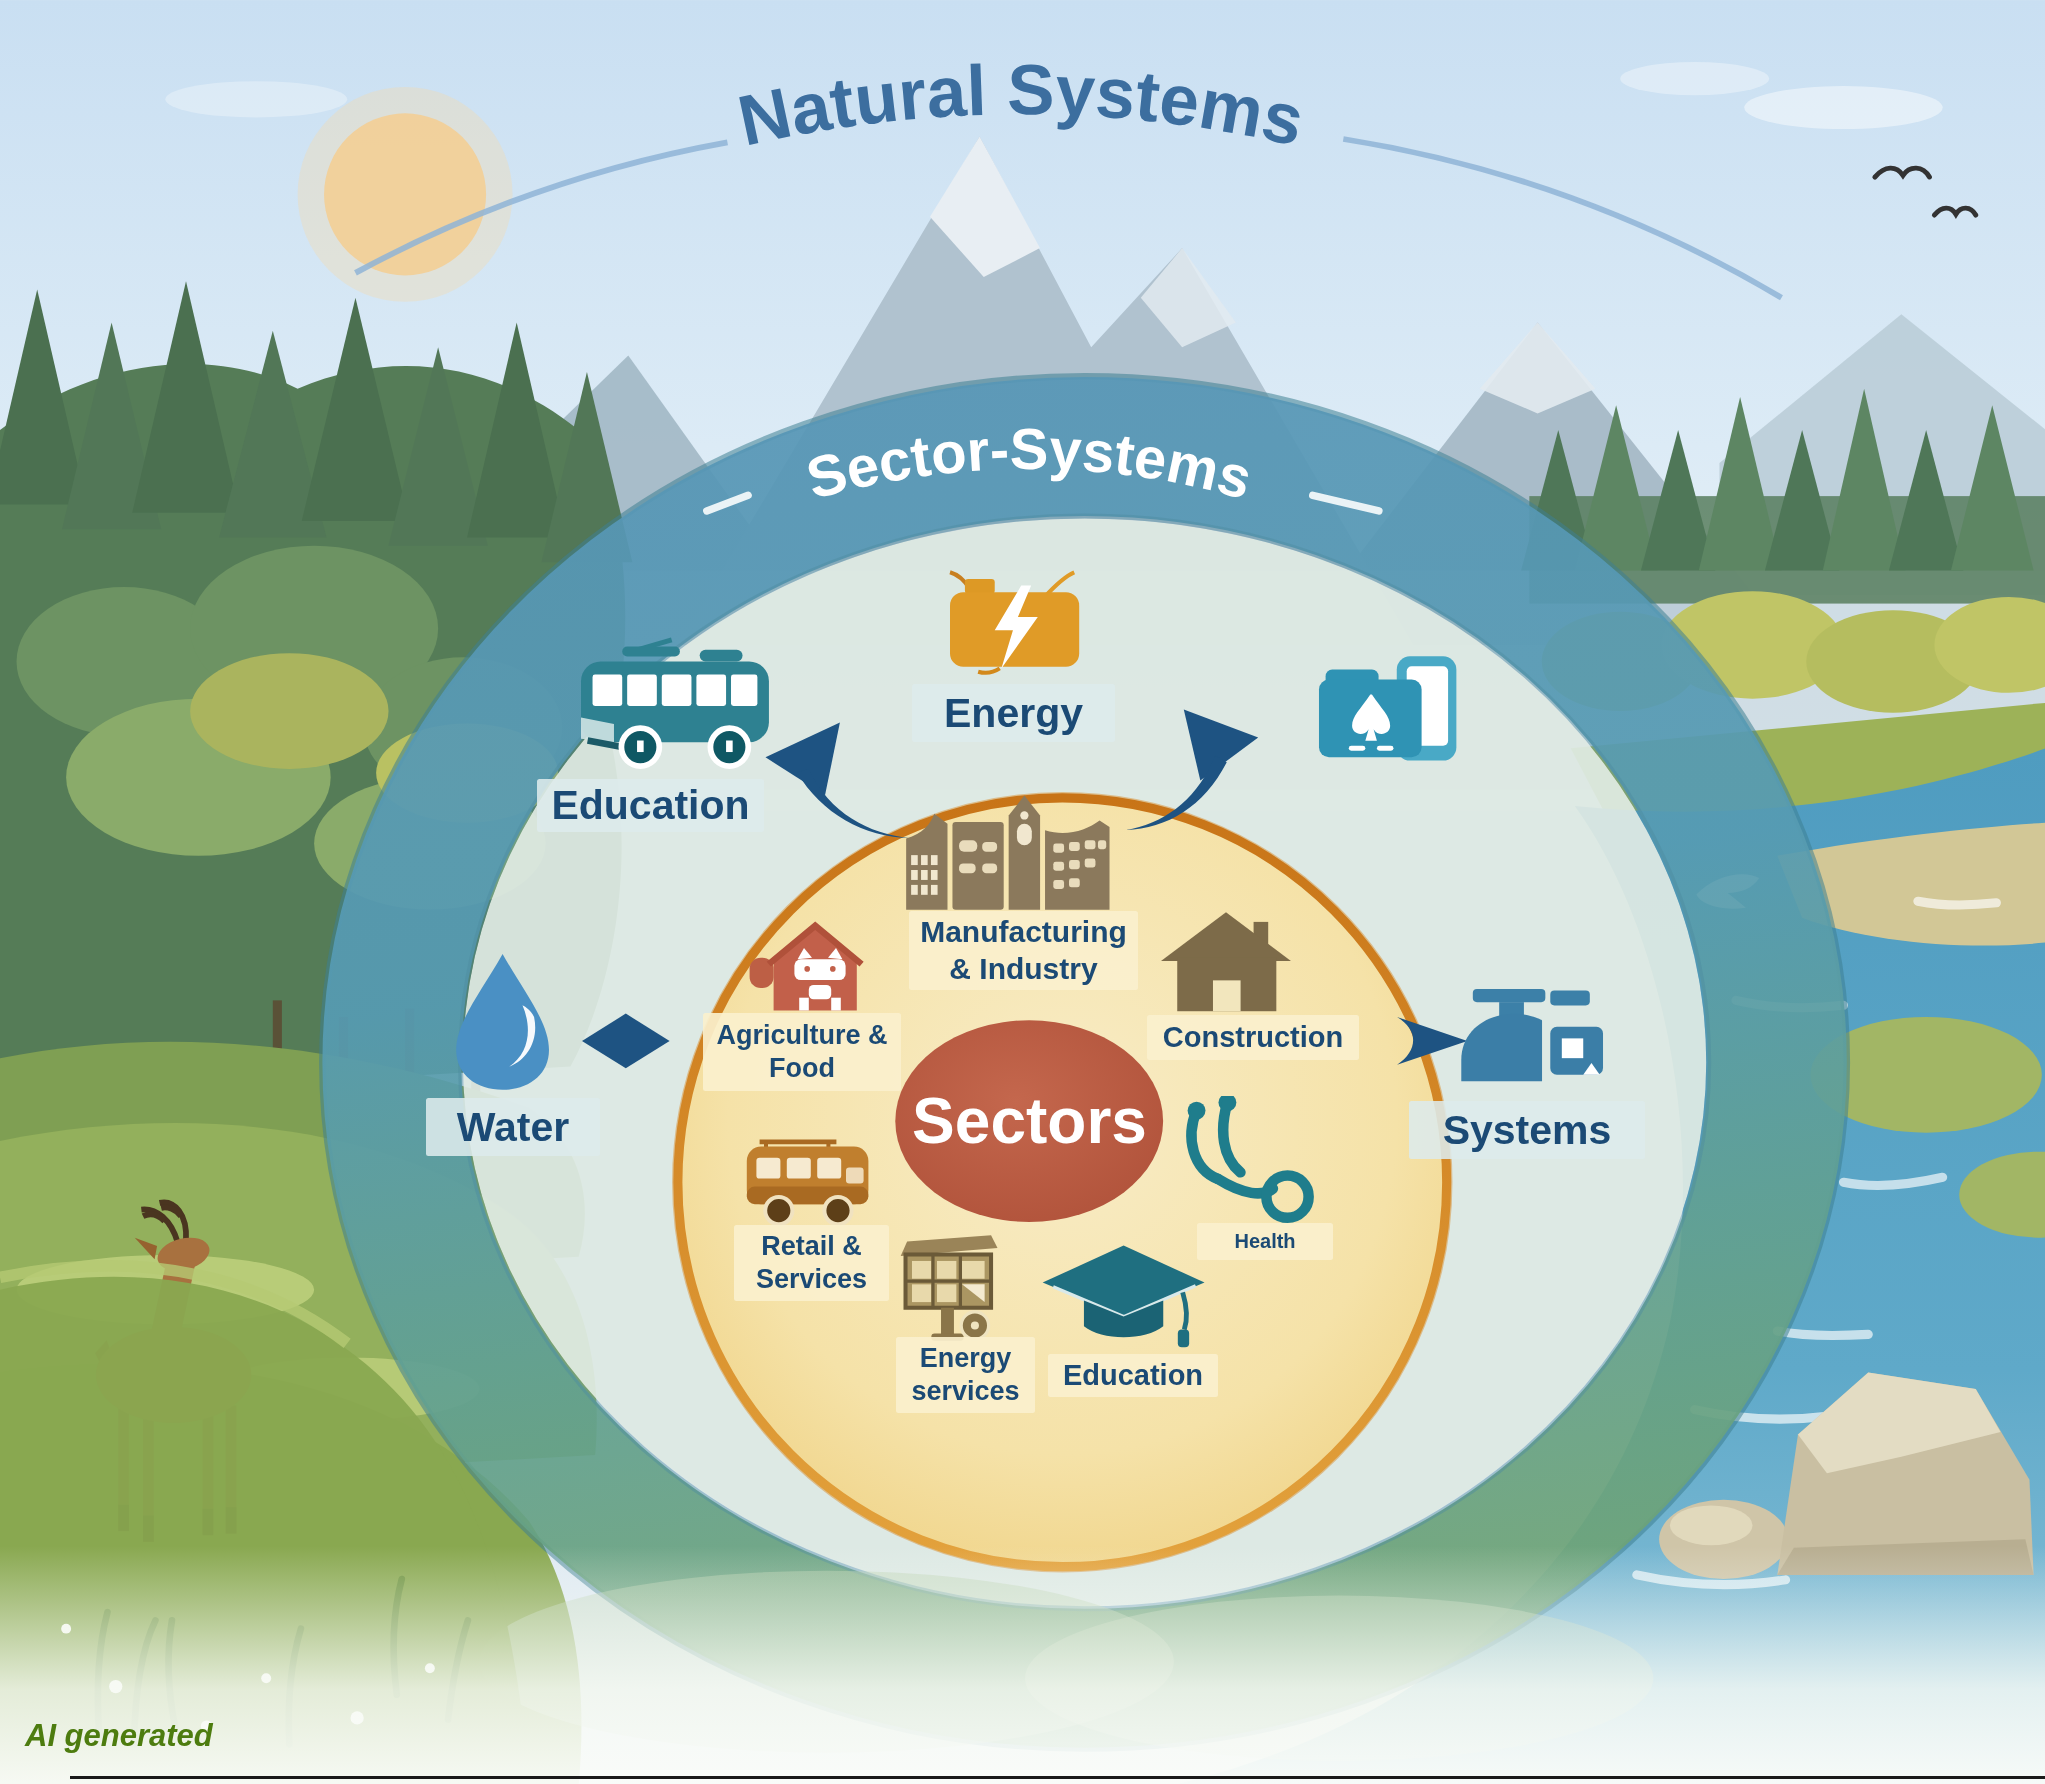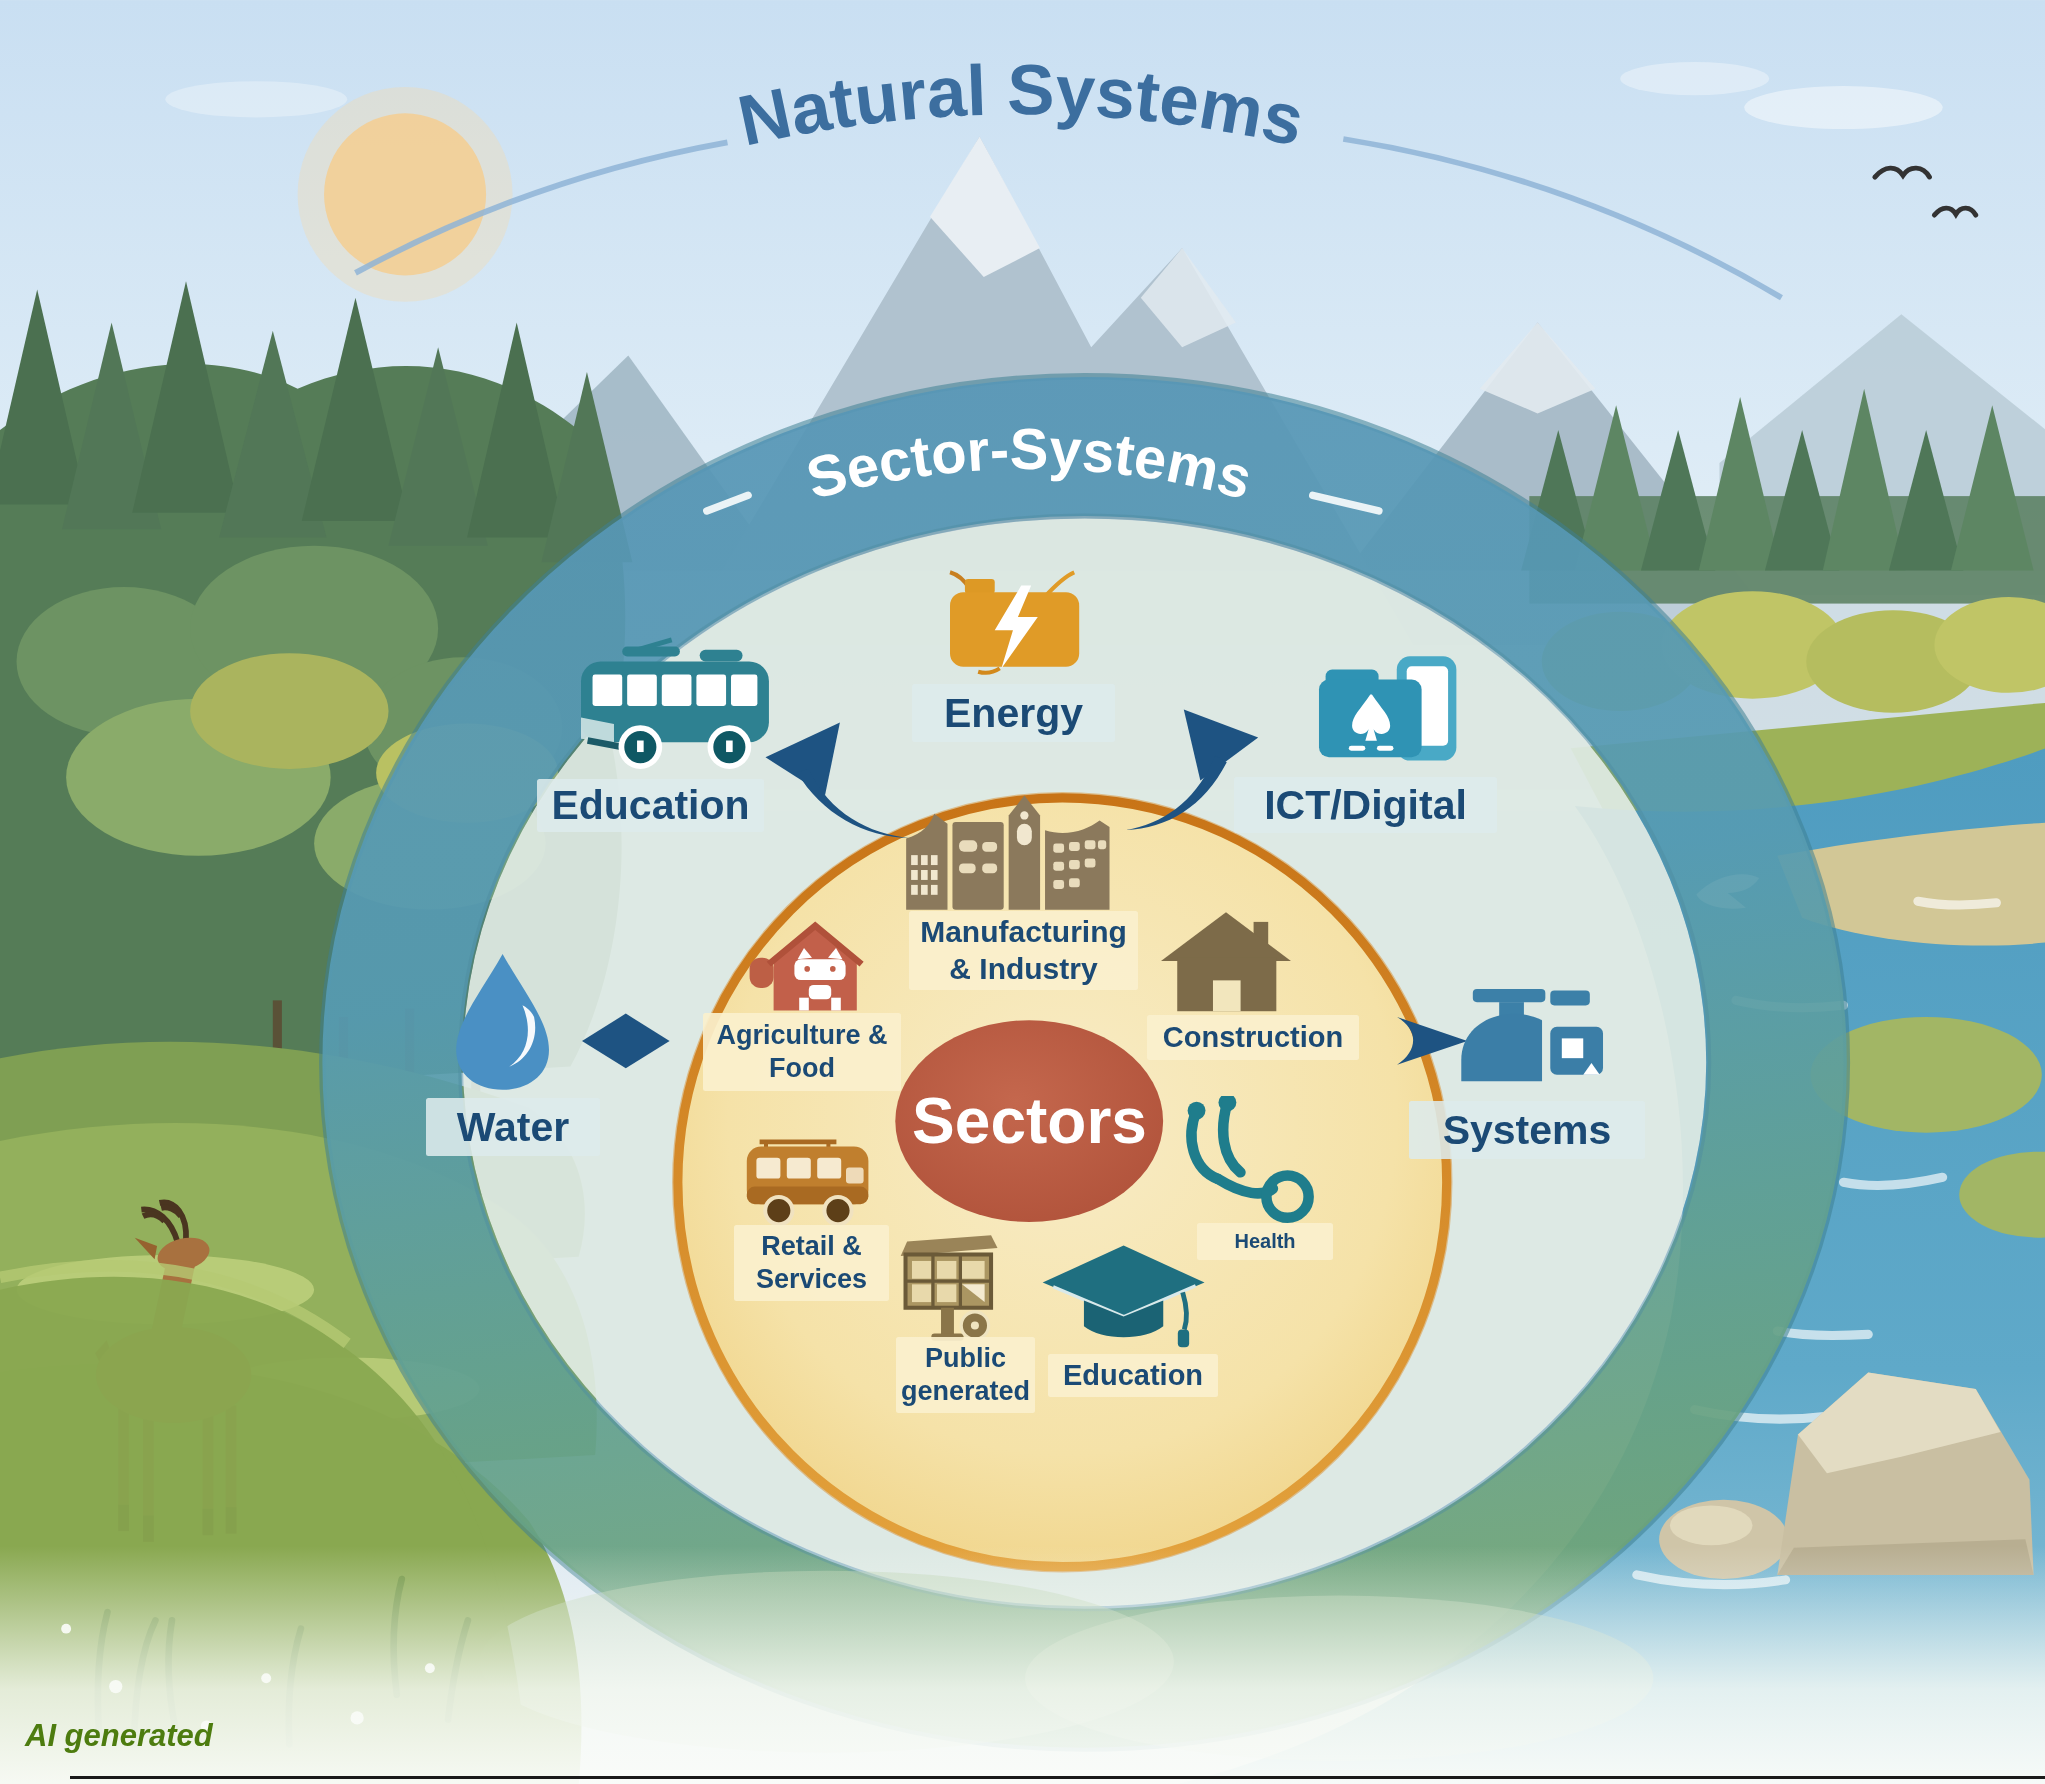--- a/index.html
+++ b/index.html
@@ -423,23 +423,20 @@
     <rect x="174" y="110" width="14" height="22" rx="5" fill="#1f6f80"></rect>
   </svg>
 </div>
 
 <div class="chip blue big" style="left:912px;top:684px;width:203px;height:58px">
       <span>Energy</span>
     </div>
 <div class="chip blue big" style="left:537px;top:779px;width:227px;height:53px">
       <span>Education</span>
     </div>
-<div class="chip blue big" style="left:1234px;top:777px;width:263px;height:56px">
-      <span>ICT/Digital</span>
-    </div>
 <div class="chip blue big" style="left:426px;top:1098px;width:174px;height:58px">
       <span>Water</span>
     </div>
 <div class="chip blue big" style="left:1409px;top:1101px;width:236px;height:58px">
       <span>Systems</span>
     </div>
 
 <div class="chip cream small" style="left:909px;top:911px;width:229px;height:79px;font-size:30px">
       <span>Manufacturing &amp; Industry</span>
     </div>
@@ -449,21 +446,21 @@
 <div class="chip cream small" style="left:703px;top:1013px;width:198px;height:78px">
       <span>Agriculture &amp; Food</span>
     </div>
 <div class="chip cream small" style="left:1197px;top:1223px;width:136px;height:37px;font-size:20px">
       <span>Health</span>
     </div>
 <div class="chip cream small" style="left:734px;top:1225px;width:155px;height:76px">
       <span>Retail &amp; Services</span>
     </div>
 <div class="chip cream small" style="left:896px;top:1337px;width:139px;height:76px">
-      <span>Public generated</span>
+      <span>Energy services</span>
     </div>
 <div class="chip cream small" style="left:1048px;top:1354px;width:170px;height:43px;font-size:29px">
       <span>Education</span>
     </div>
 
 <div class="center-label">
   <span>Sectors</span>
 </div>
 
 <div class="bottom-fade"></div>

